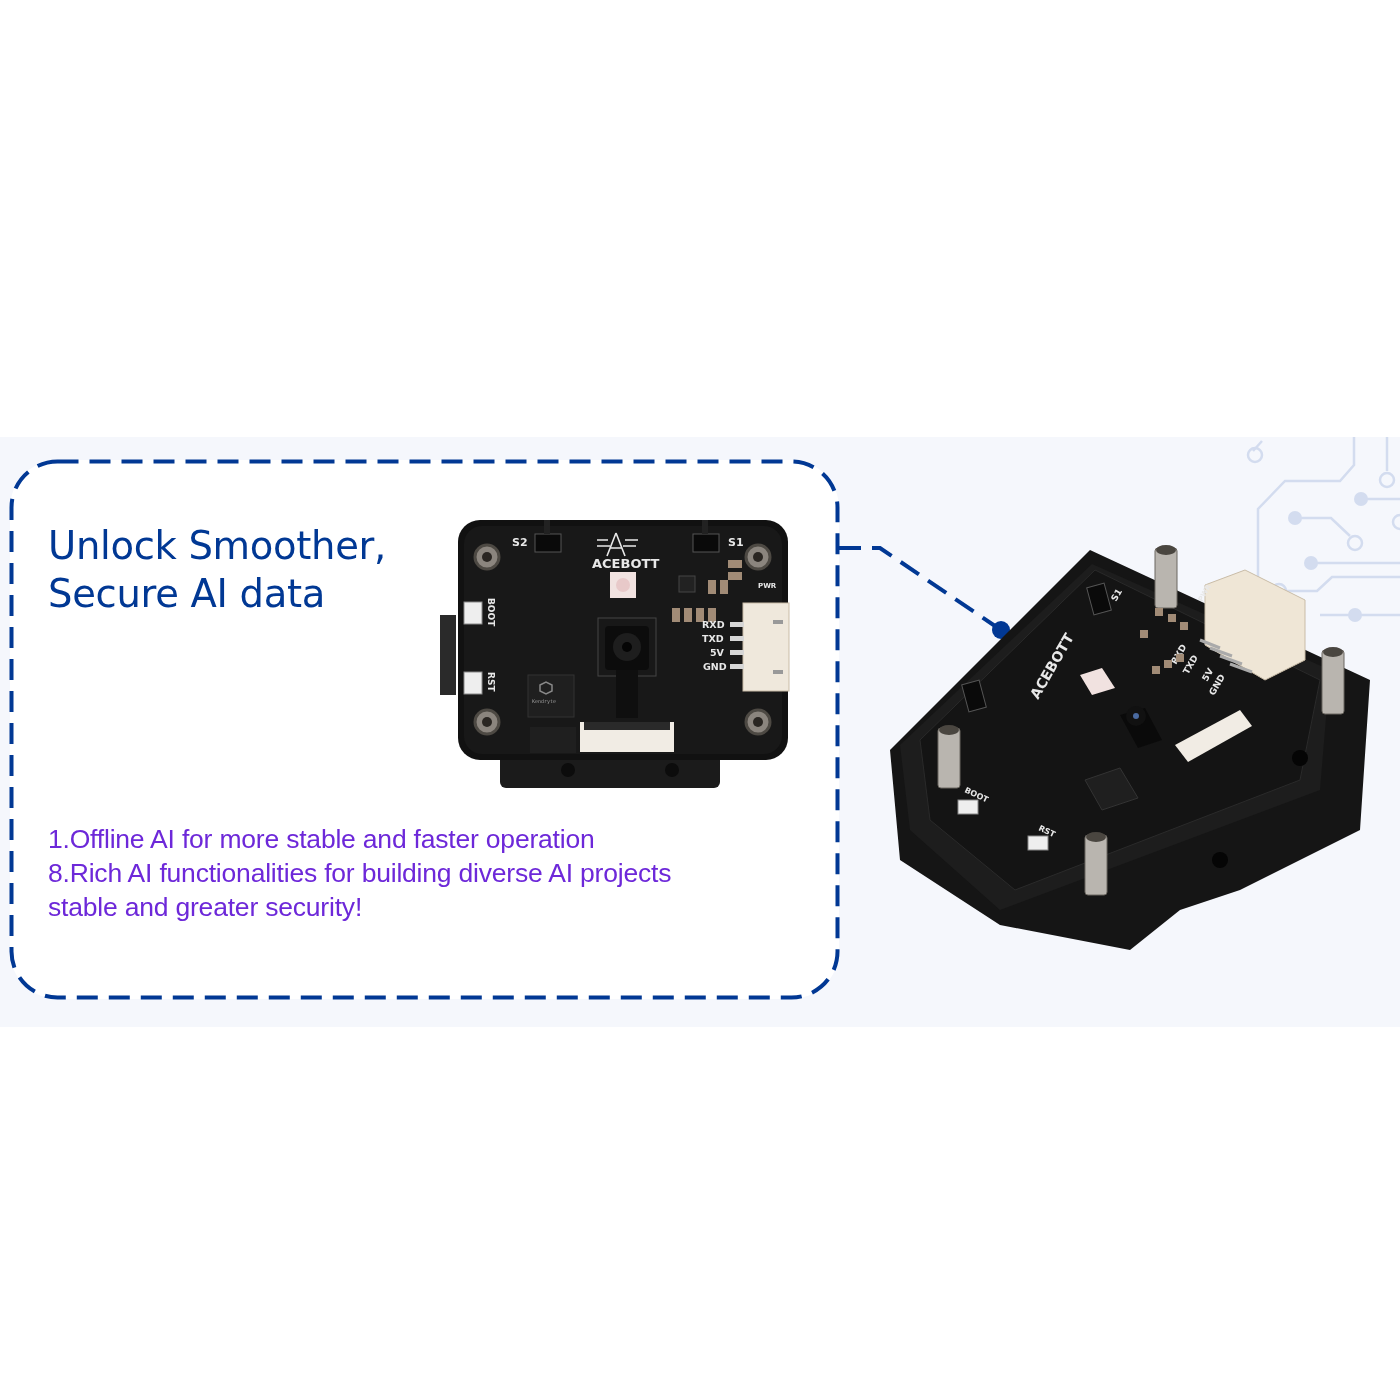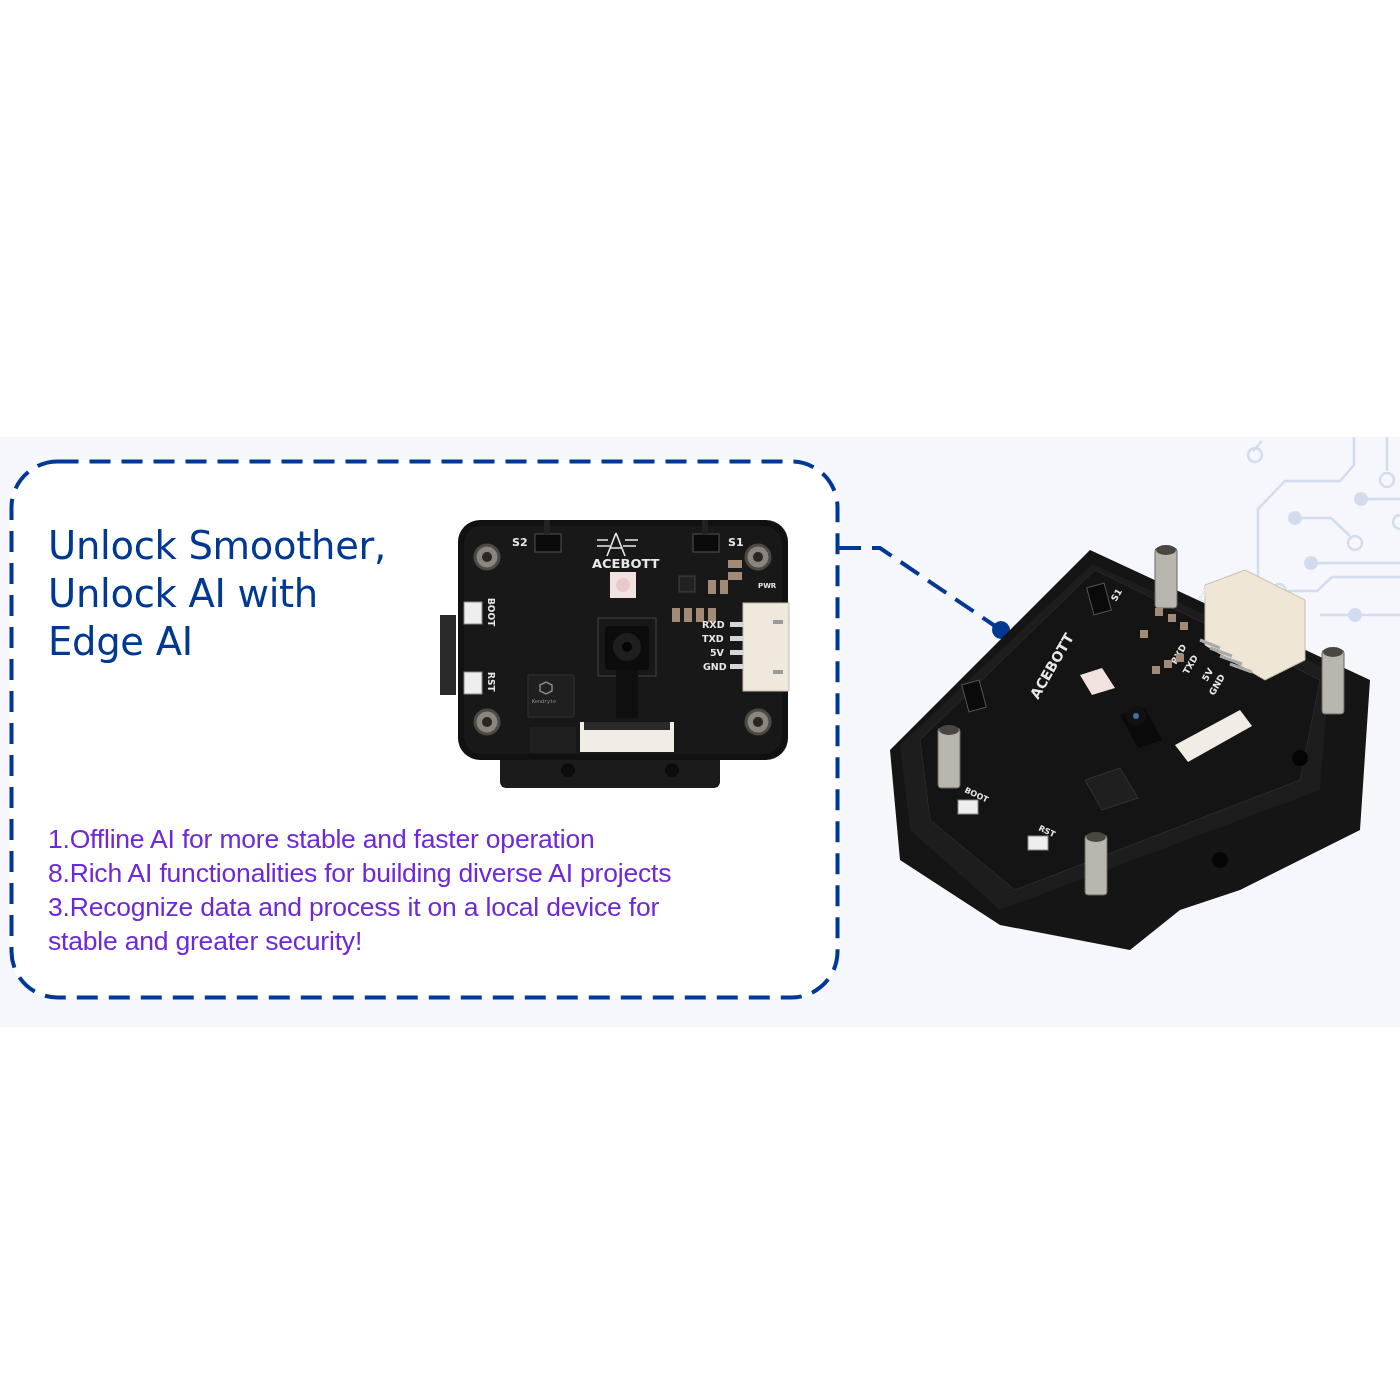--- a/index.html
+++ b/index.html
@@ -70,28 +70,26 @@
 <div class="card"></div>
 
 <svg class="card-border" viewBox="0 0 1400 1400">
   <rect x="11.5" y="461.5" width="826" height="536" rx="46" ry="46" fill="none" stroke="#013894" stroke-width="4" stroke-dasharray="21 11"></rect>
   <path d="M839 548 L880 548 L998 628" fill="none" stroke="#013894" stroke-width="4" stroke-dasharray="22 11"></path>
   <circle cx="1001" cy="630" r="9" fill="#013894"></circle>
 </svg>
 
 <div class="headline">
   <div>Unlock Smoother,</div>
-  <div>Unlock AI with</div>
-  <div>Edge AI</div>
+  <div>Secure AI data</div>
 </div>
 
 <div class="features">
   <div>1.Offline AI for more stable and faster operation</div>
   <div>8.Rich AI functionalities for building diverse AI projects</div>
-  <div>3.Recognize data and process it on a local device for</div>
   <div>stable and greater security!</div>
 </div>
 
 <svg class="board1" viewBox="0 0 360 310">
 
   <rect x="60" y="260" width="220" height="48" rx="6" fill="#1b1b1b"></rect>
   <circle cx="128" cy="290" r="7" fill="#0c0c0c"></circle>
   <circle cx="232" cy="290" r="7" fill="#0c0c0c"></circle>
 
   <rect x="18" y="40" width="330" height="240" rx="22" fill="#111"></rect>

